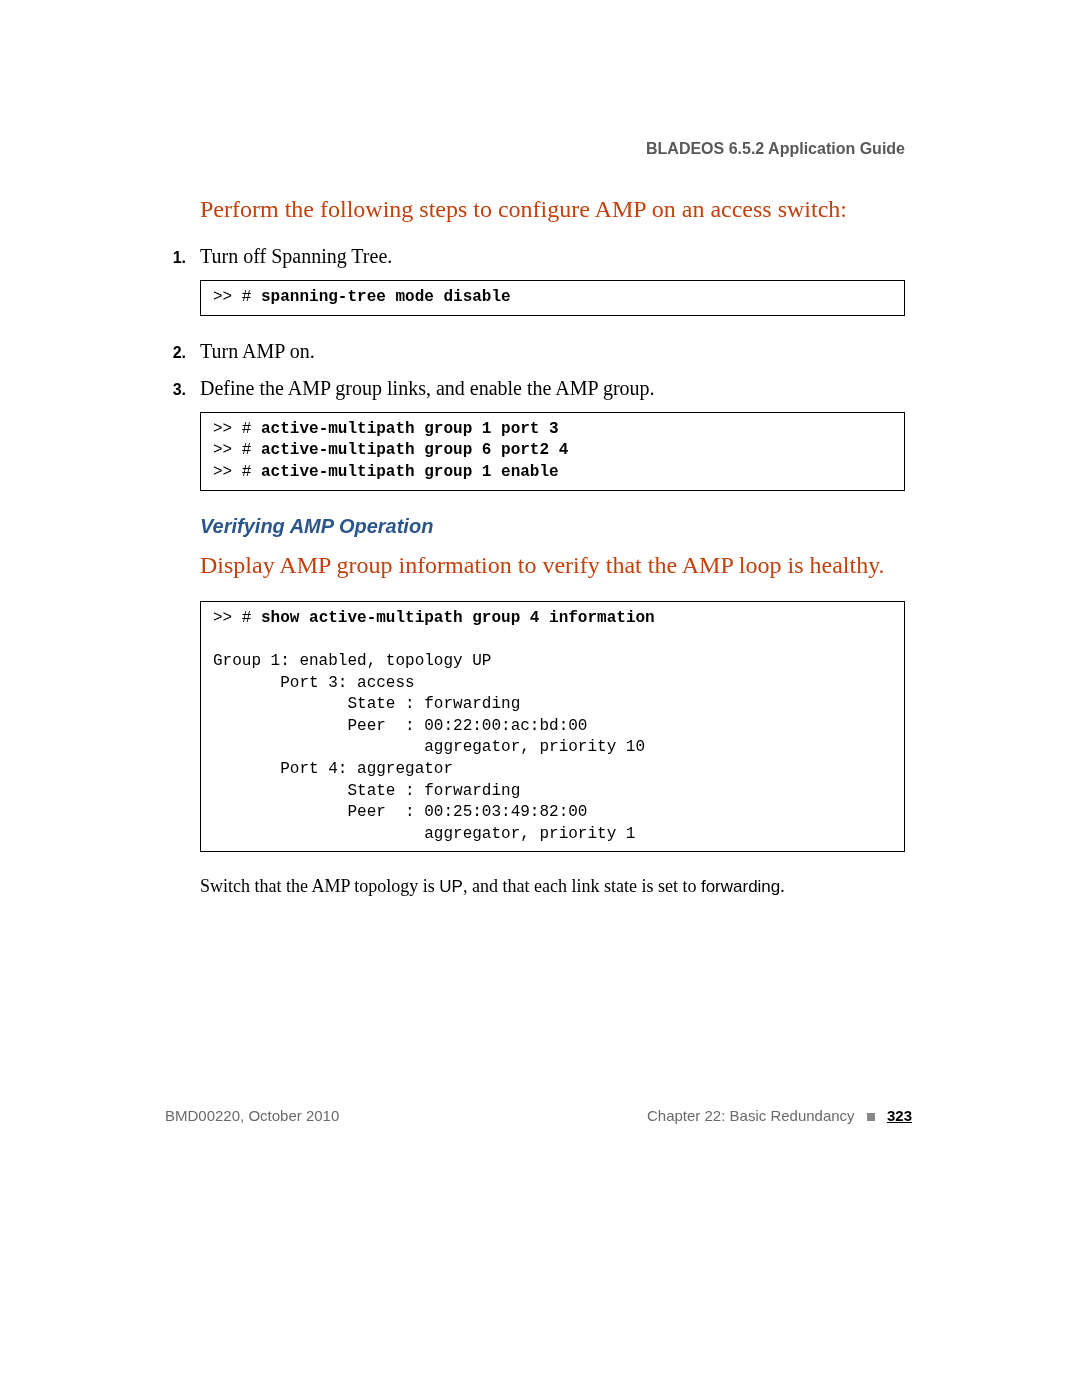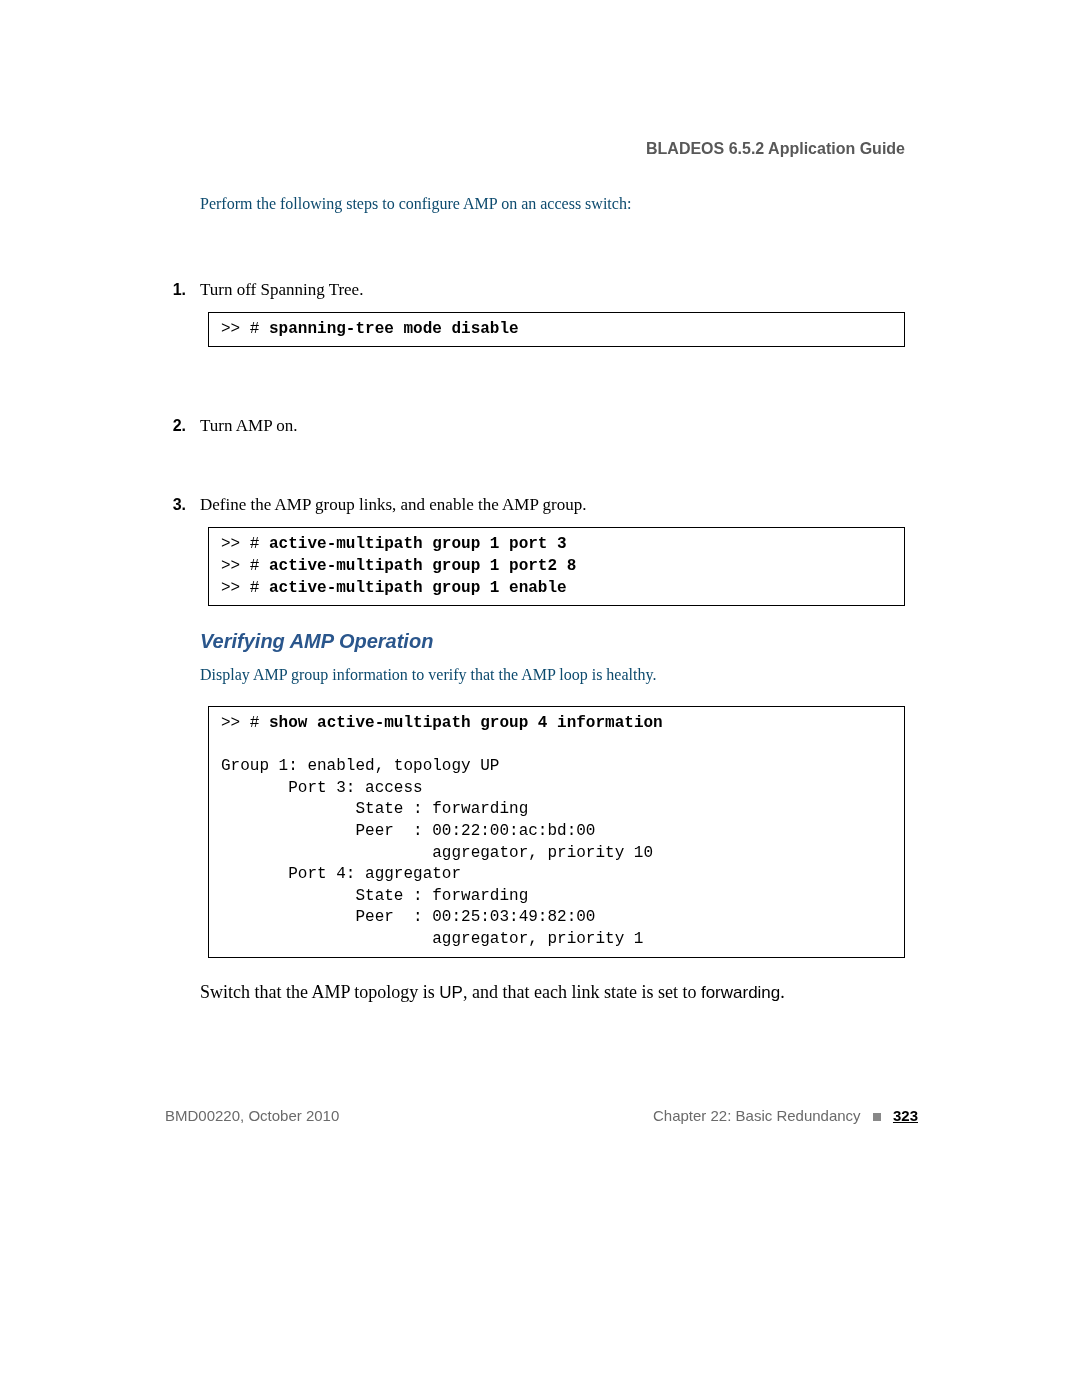--- a/index.html
+++ b/index.html
@@ -26,22 +26,22 @@
     margin-bottom: 36px;
   }
   .section-heading {
     font-family: Arial, Helvetica, sans-serif;
     font-style: italic;
     font-size: 20px;
     color: #2a568c;
     margin: 0 0 12px 0;
   }
   .body-text {
-    font-size: 16px;
-    color: #0c4a6e;
+    font-size: 24px;
+    color: #c2410c;
     margin: 0 0 20px 0;
     line-height: 1.3;
   }
   .steps {
     padding: 0;
     margin: 0;
     list-style: none;
   }
   .step {
     margin-bottom: 14px;
@@ -55,47 +55,46 @@
   .step-num {
     font-family: Arial, Helvetica, sans-serif;
     font-weight: bold;
     font-size: 16px;
     width: 20px;
     text-align: right;
     flex: 0 0 auto;
     margin-left: -34px;
   }
   .step-text {
-    font-size: 17px;
-    margin-top: 45px;
+    font-size: 20px;
   }
   .code-box {
     border: 1px solid #000;
     padding: 6px 12px;
-    margin: 0 0 24px 8px;
+    margin: 0 0 24px 0;
     font-family: "Courier New", Courier, monospace;
     font-size: 16px;
     line-height: 1.35;
     white-space: pre;
   }
   .code-bold {
     font-weight: bold;
   }
   .verify-line {
     font-size: 18px;
     margin: 16px 0 0 0;
   }
   .verify-line .mono {
     font-family: Liberation Sans, sans-serif;
     font-size: 17px;
   }
   .footer {
     position: absolute;
     left: 165px;
-    right: 162px;
+    right: 168px;
     bottom: 72px;
     font-family: Arial, Helvetica, sans-serif;
     font-size: 15px;
     color: #6a6a6a;
     display: flex;
     justify-content: space-between;
     align-items: center;
   }
   .footer .right {
     color: #6a6a6a;
@@ -140,21 +139,21 @@
         <span class="step-text">Turn AMP on.</span>
       </div>
     </li>
 
     <li class="step">
       <div class="step-row">
         <span class="step-num">3.</span>
         <span class="step-text">Define the AMP group links, and enable the AMP group.</span>
       </div>
       <div class="code-box"><span>&gt;&gt; # </span><span class="code-bold">active-multipath group 1 port 3</span>
-<span>&gt;&gt; # </span><span class="code-bold">active-multipath group 1 port2 8</span>
+<span>&gt;&gt; # </span><span class="code-bold">active-multipath group 6 port2 4</span>
 <span>&gt;&gt; # </span><span class="code-bold">active-multipath group 1 enable</span></div>
     </li>
 
   </ol>
 
   <h3 class="section-heading">Verifying AMP Operation</h3>
 
   <p class="body-text">Display AMP group information to verify that the AMP loop is healthy.</p>
 
   <div class="code-box"><span>&gt;&gt; # </span><span class="code-bold">show active-multipath group 4 information</span><span>

